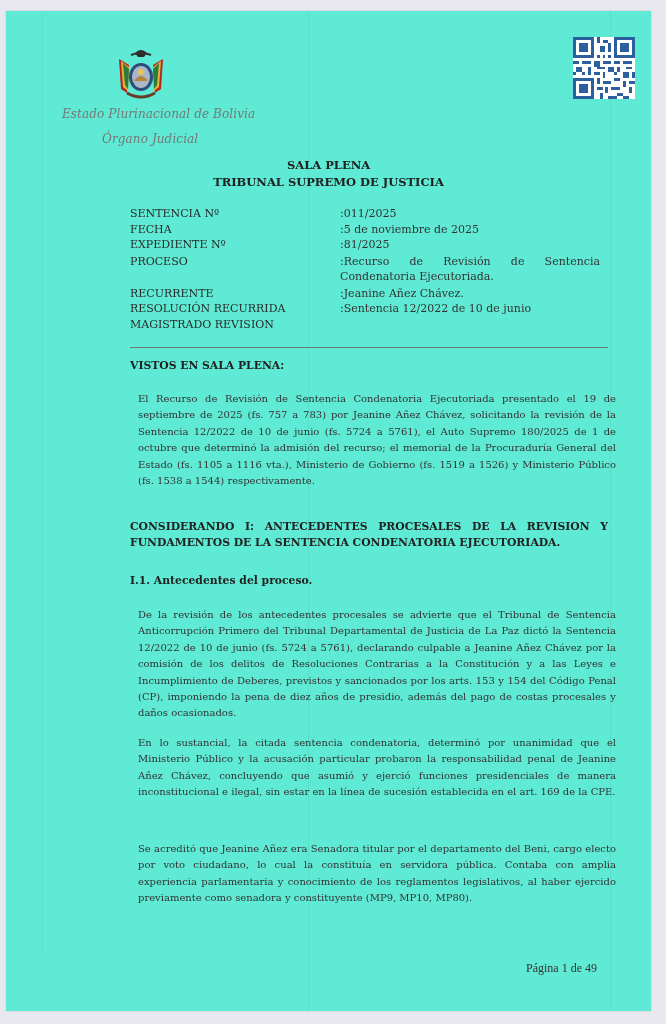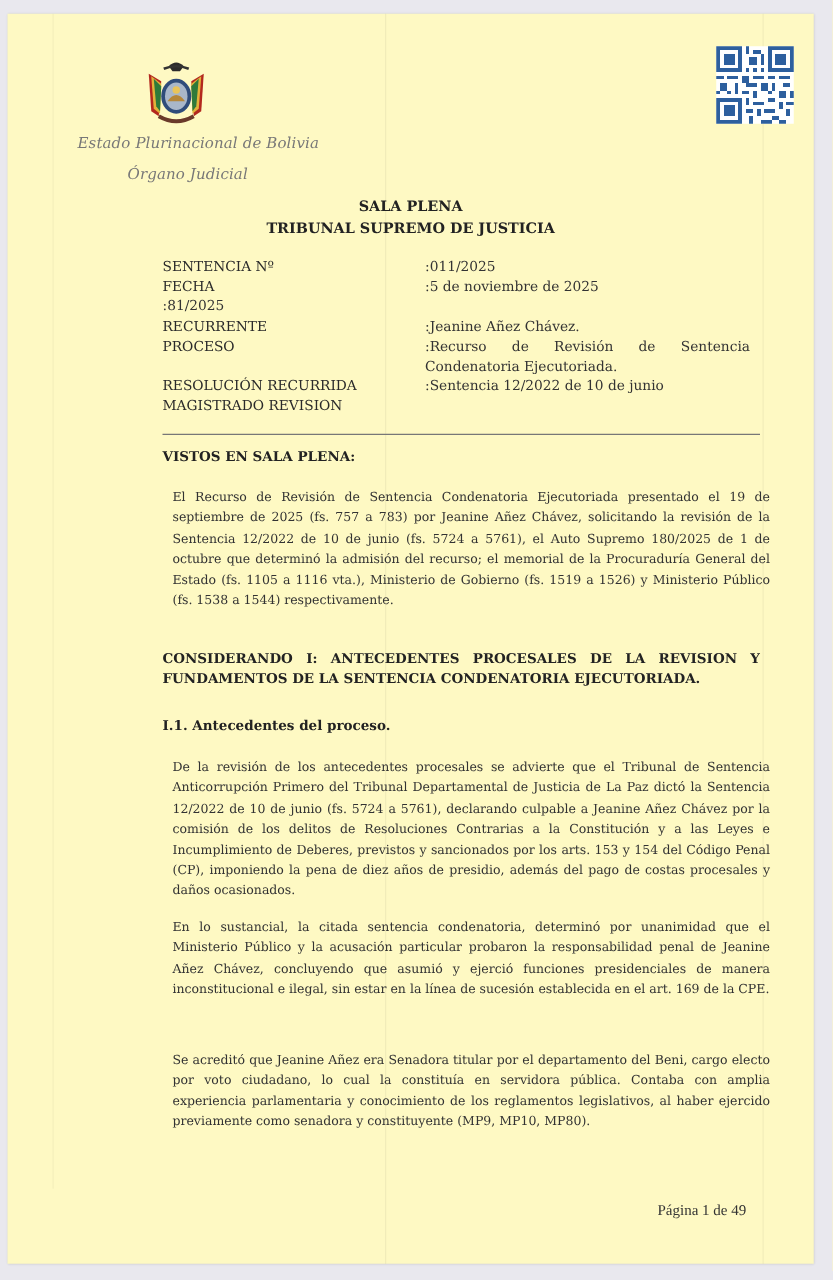--- a/index.html
+++ b/index.html
@@ -6,21 +6,21 @@
     body {
       width: 666px; height: 1024px; overflow: hidden;
       background: #e9e8ee;
       font-family: "DejaVu Serif", "Liberation Serif", serif;
       color: #2a2a2a;
       position: relative;
     }
     .page {
       position: absolute; left: 6px; top: 11px;
       width: 645px; height: 1000px;
-      background: #fef9c3;
+      background: #5eead4;
       box-shadow: 0 0 2px rgba(0,0,0,0.15);
     }
     .fold { position: absolute; top: 0; bottom: 0; left: 302px; width: 1px; background: rgba(0,0,0,0.05); }
     .fold2 { position: absolute; top: 0; bottom: 0; left: 604px; width: 1px; background: rgba(0,0,0,0.05); }
     .fold3 { position: absolute; top: 0; bottom: 60px; left: 36px; width: 1px; background: rgba(0,0,0,0.04); }
 
     .crest { position: absolute; left: 107px; top: 34px; width: 56px; height: 56px; }
     .inst-line {
       position: absolute; color: #777; font-family: "DejaVu Serif", serif;
       font-style: italic; font-size: 12px; letter-spacing: 0.1px;
@@ -142,29 +142,30 @@
   <div class="meta">
     <div class="meta-row">
       <div class="meta-key">SENTENCIA Nº</div>
       <div class="meta-val">:011/2025</div>
     </div>
     <div class="meta-row">
       <div class="meta-key">FECHA</div>
       <div class="meta-val">:5 de noviembre de 2025</div>
     </div>
     <div class="meta-row">
+      <div class="meta-key">EXPEDIENTE Nº</div>
       <div class="meta-val">:81/2025</div>
+    </div>
+    <div class="meta-row spaced">
+      <div class="meta-key">PROCESO</div>
+      <div class="meta-val justify-first">:Recurso de Revisión de Sentencia Condenatoria Ejecutoriada.</div>
     </div>
     <div class="meta-row spaced">
       <div class="meta-key">RECURRENTE</div>
       <div class="meta-val">:Jeanine Añez Chávez.</div>
-    </div>
-    <div class="meta-row spaced">
-      <div class="meta-key">PROCESO</div>
-      <div class="meta-val justify-first">:Recurso de Revisión de Sentencia Condenatoria Ejecutoriada.</div>
     </div>
     <div class="meta-row">
       <div class="meta-key">RESOLUCIÓN RECURRIDA</div>
       <div class="meta-val">:Sentencia 12/2022 de 10 de junio</div>
     </div>
     <div class="meta-row">
       <div class="meta-key">MAGISTRADO REVISION</div>
     </div>
   </div>
 

